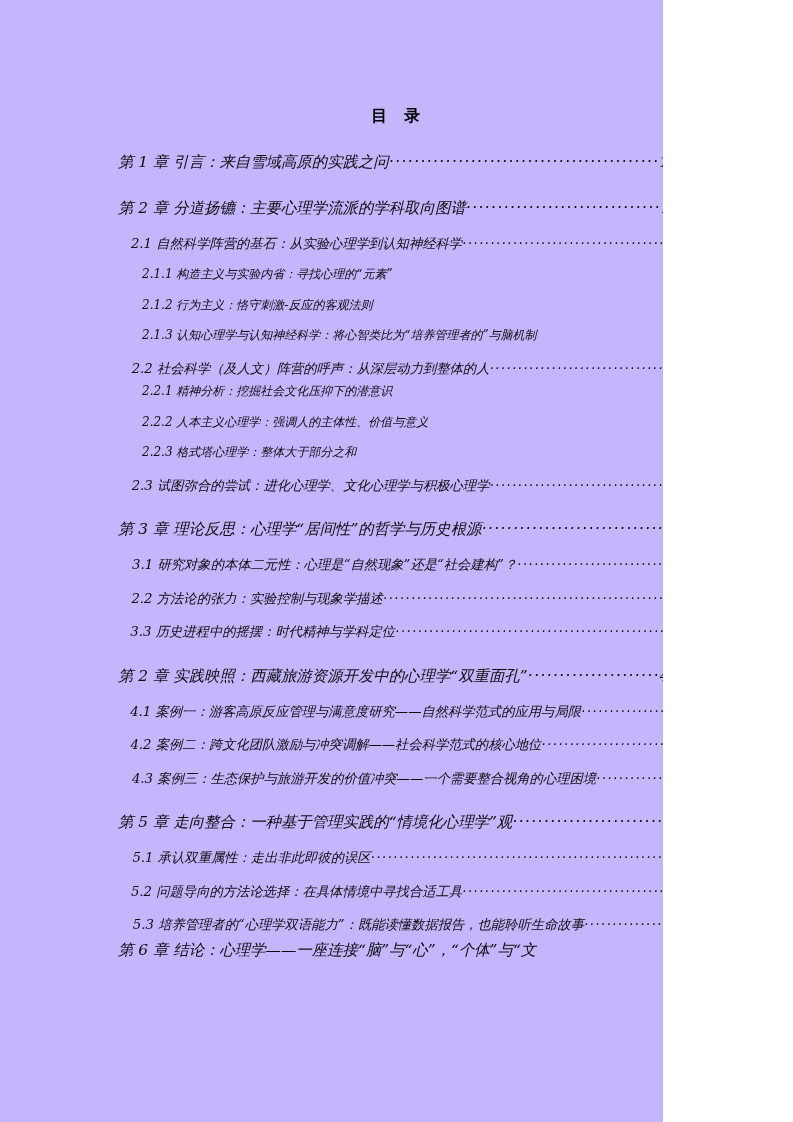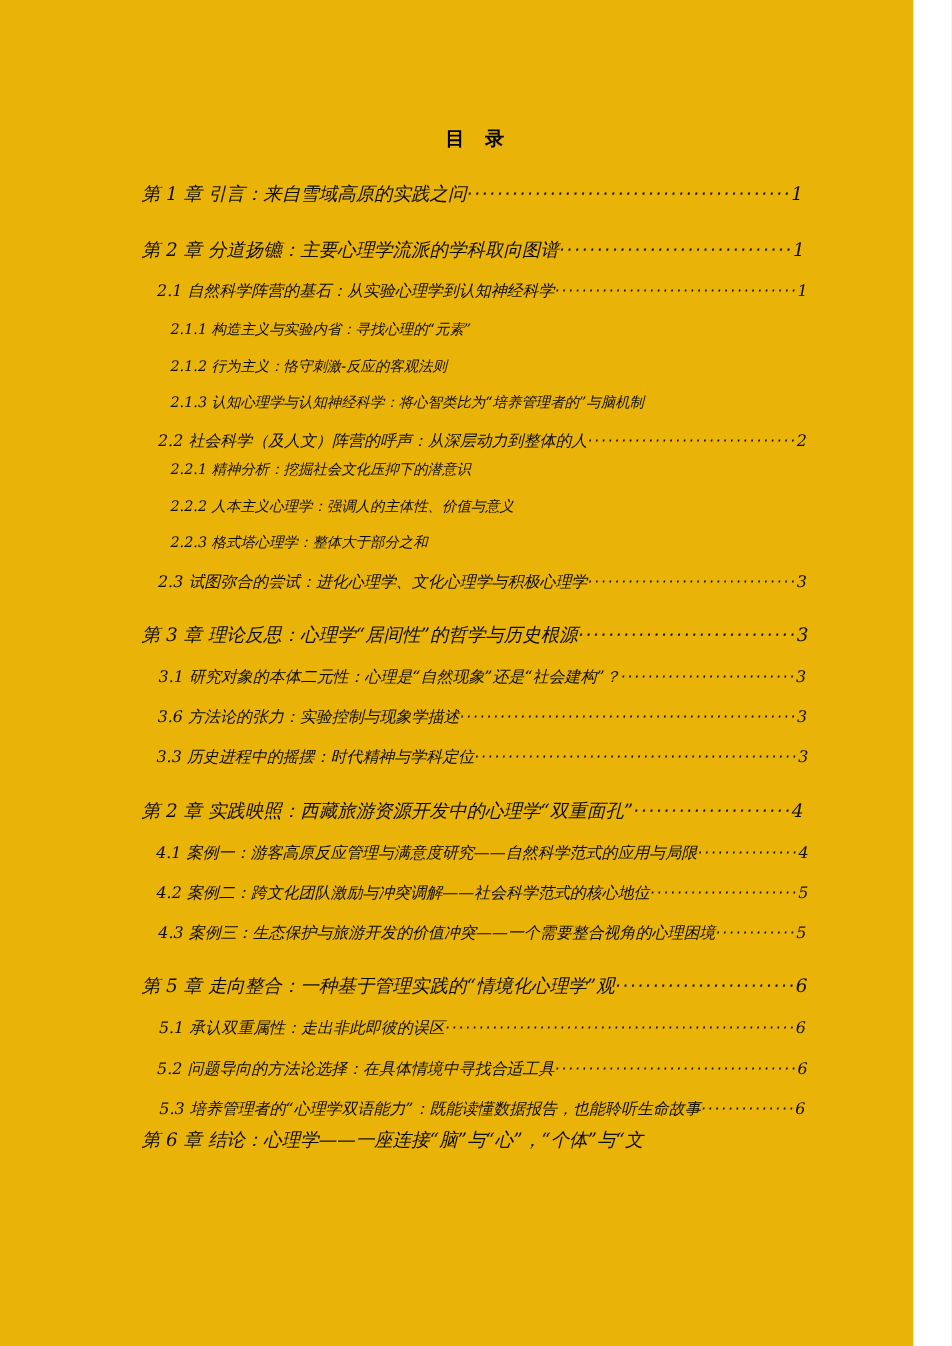--- a/index.html
+++ b/index.html
@@ -6,23 +6,23 @@
     margin: 0;
     padding: 0;
     background: #ffffff;
   }
   body {
     font-family: "DejaVu Serif", "Liberation Serif", serif;
     color: #000000;
   }
   .page {
     position: relative;
-    width: 761px;
+    width: 663px;
     height: 1122px;
-    background: #eab308;
+    background: #c4b5fd;
     overflow: hidden;
     box-sizing: border-box;
   }
   .content {
     position: absolute;
     left: 118px;
     top: 106px;
     width: 556px;
   }
   .toc-title {
@@ -106,21 +106,21 @@
         <div class="toc-entry lvl3"><span class="toc-label">2.1.1  构造主义与实验内省：寻找心理的“元素”</span></div>
         <div class="toc-entry lvl3"><span class="toc-label">2.1.2  行为主义：恪守刺激-反应的客观法则</span></div>
         <div class="toc-entry lvl3"><span class="toc-label">2.1.3  认知心理学与认知神经科学：将心智类比为“培养管理者的”与脑机制</span></div>
         <div class="toc-entry lvl2"><span class="toc-label">2.2  社会科学（及人文）阵营的呼声：从深层动力到整体的人</span><span class="leader">·······························</span><span class="pageno">2</span></div>
         <div class="toc-entry lvl3 tight"><span class="toc-label">2.2.1  精神分析：挖掘社会文化压抑下的潜意识</span></div>
         <div class="toc-entry lvl3"><span class="toc-label">2.2.2  人本主义心理学：强调人的主体性、价值与意义</span></div>
         <div class="toc-entry lvl3"><span class="toc-label">2.2.3  格式塔心理学：整体大于部分之和</span></div>
         <div class="toc-entry lvl2"><span class="toc-label">2.3  试图弥合的尝试：进化心理学、文化心理学与积极心理学</span><span class="leader">·······························</span><span class="pageno">3</span></div>
         <div class="toc-entry lvl1"><span class="toc-label">第 3 章  理论反思：心理学“居间性”的哲学与历史根源</span><span class="leader">·····························</span><span class="pageno">3</span></div>
         <div class="toc-entry lvl2"><span class="toc-label">3.1  研究对象的本体二元性：心理是“自然现象”还是“社会建构”？</span><span class="leader">··························</span><span class="pageno">3</span></div>
-        <div class="toc-entry lvl2"><span class="toc-label">3.6  方法论的张力：实验控制与现象学描述</span><span class="leader">··················································</span><span class="pageno">3</span></div>
+        <div class="toc-entry lvl2"><span class="toc-label">2.2  方法论的张力：实验控制与现象学描述</span><span class="leader">··················································</span><span class="pageno">3</span></div>
         <div class="toc-entry lvl2"><span class="toc-label">3.3  历史进程中的摇摆：时代精神与学科定位</span><span class="leader">················································</span><span class="pageno">3</span></div>
         <div class="toc-entry lvl1"><span class="toc-label">第 2 章  实践映照：西藏旅游资源开发中的心理学“双重面孔”</span><span class="leader">·····················</span><span class="pageno">4</span></div>
         <div class="toc-entry lvl2"><span class="toc-label">4.1  案例一：游客高原反应管理与满意度研究——自然科学范式的应用与局限</span><span class="leader">···············</span><span class="pageno">4</span></div>
         <div class="toc-entry lvl2"><span class="toc-label">4.2  案例二：跨文化团队激励与冲突调解——社会科学范式的核心地位</span><span class="leader">······················</span><span class="pageno">5</span></div>
         <div class="toc-entry lvl2"><span class="toc-label">4.3  案例三：生态保护与旅游开发的价值冲突——一个需要整合视角的心理困境</span><span class="leader">············</span><span class="pageno">5</span></div>
         <div class="toc-entry lvl1"><span class="toc-label">第 5 章  走向整合：一种基于管理实践的“情境化心理学”观</span><span class="leader">························</span><span class="pageno">6</span></div>
         <div class="toc-entry lvl2"><span class="toc-label">5.1  承认双重属性：走出非此即彼的误区</span><span class="leader">····················································</span><span class="pageno">6</span></div>
         <div class="toc-entry lvl2"><span class="toc-label">5.2  问题导向的方法论选择：在具体情境中寻找合适工具</span><span class="leader">····································</span><span class="pageno">6</span></div>
         <div class="toc-entry lvl2"><span class="toc-label">5.3  培养管理者的“心理学双语能力”：既能读懂数据报告，也能聆听生命故事</span><span class="leader">··············</span><span class="pageno">6</span></div>
         <div class="toc-entry lvl1 tight"><span class="toc-label">第 6 章  结论：心理学——一座连接“脑”与“心”，“个体”与“文</span></div>

